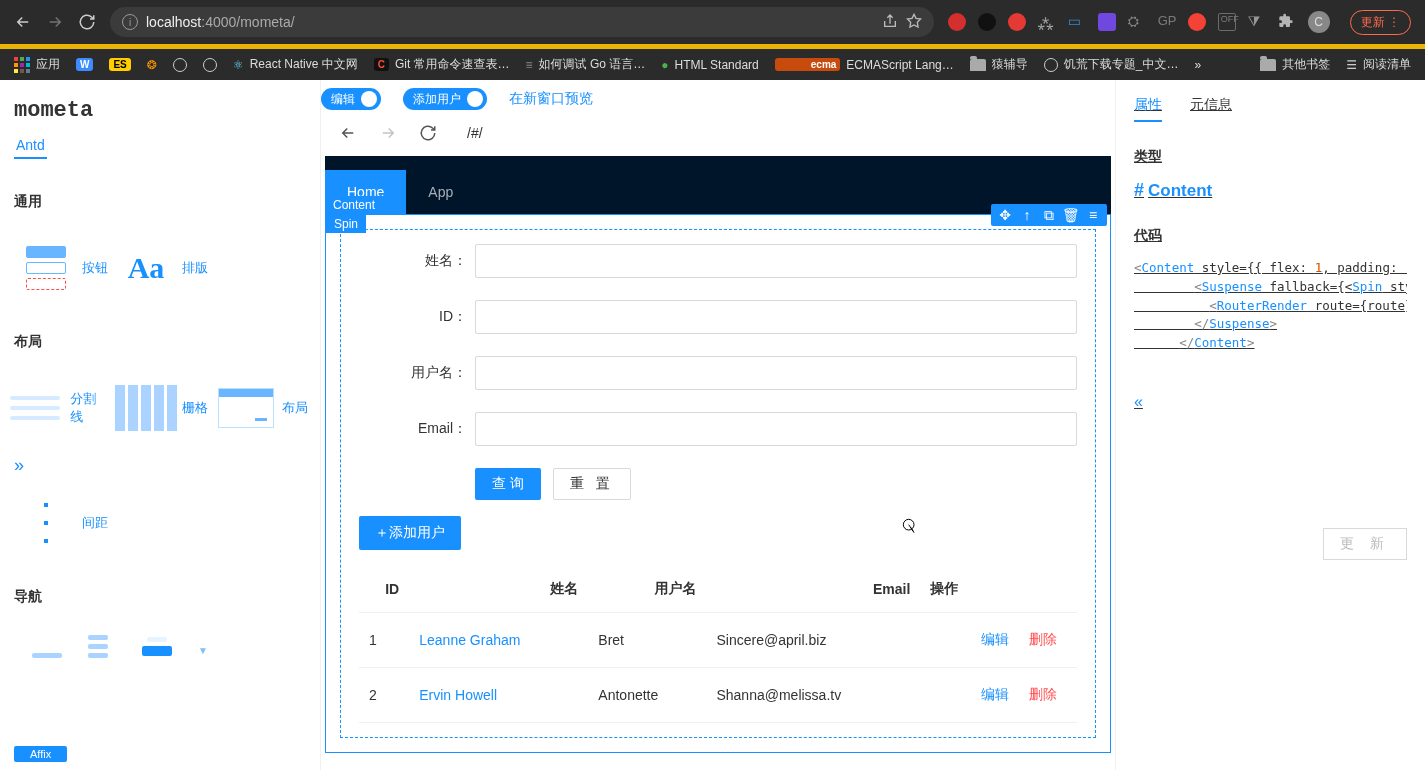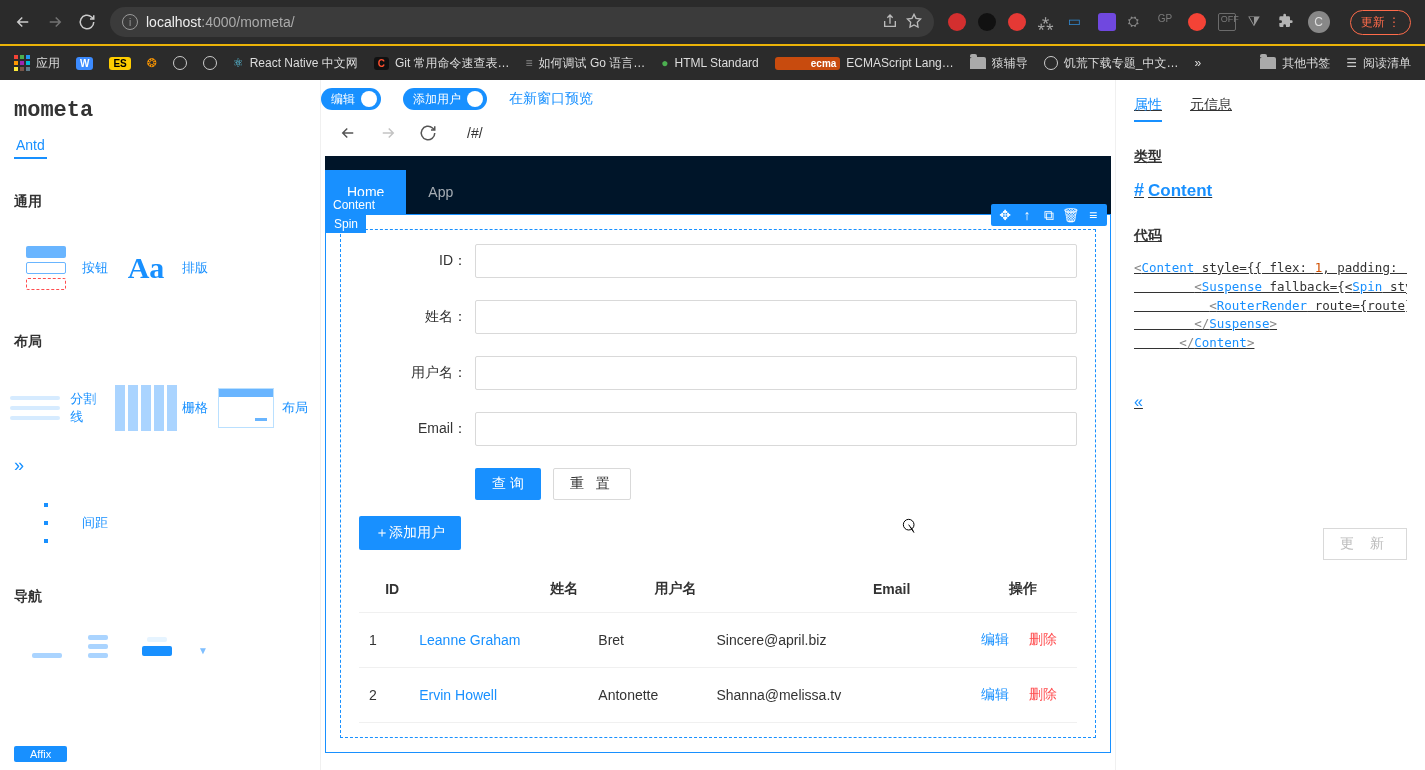--- a/index.html
+++ b/index.html
@@ -11,21 +11,21 @@
 .addr-bar .nav-icon { width: 18px; height: 18px; opacity: .9; cursor: pointer; display:flex; align-items:center; justify-content:center;}
 .addr-bar .nav-icon svg { stroke:#ddd; }
 .addr-field { flex:1; background:#3b3b3b; border-radius:16px; height:30px; display:flex; align-items:center; padding:0 12px; gap:8px; color:#ccc; }
 .addr-field .info-ic { width:16px;height:16px; border:1.5px solid #999; border-radius:50%; display:flex;align-items:center;justify-content:center;font-size:10px;color:#999;}
 .addr-text { color:#aaa; font-size:14px;}
 .addr-text .h { color:#eee; }
 .addr-icons { display:flex; gap:12px; align-items:center; }
 .addr-icons .ic { width:18px;height:18px;opacity:.85; }
 .addr-update { border:1px solid #ff6b4a; color:#ff6b4a; border-radius:14px; padding:3px 10px; font-size:12px; margin-left:8px;}
 .avatar { width:22px;height:22px;border-radius:50%;background:#888;display:flex;align-items:center;justify-content:center;font-size:12px;color:#ddd;}
-.bookmark-bar { display:flex; align-items:center; height:36px; padding:0 14px; gap:16px; font-size:12px; color:#ddd; background:#2b2b2b; border-top:2px solid #eab308;}
+.bookmark-bar { display:flex; align-items:center; height:36px; padding:0 14px; gap:16px; font-size:12px; color:#ddd; background:#2b2b2b; border-top:5px solid #eab308;}
 .bookmark-bar .bi { display:flex; align-items:center; gap:6px; cursor:pointer; white-space:nowrap;}
 .bookmark-bar .folder { width:16px;height:12px; background:#aaa; border-radius:2px 2px 0 0; position:relative;}
 .bookmark-bar .folder::before{content:"";position:absolute;top:-3px;left:0;width:7px;height:3px;background:#aaa;border-radius:2px 2px 0 0;}
 .bookmark-bar .globe { width:14px;height:14px;border:1.5px solid #ccc;border-radius:50%; position:relative;}
 .bookmark-bar .spacer { flex:1; }
 .bookmark-bar .apps-icon { width:16px;height:16px; background:
   linear-gradient(#f44336,#f44336) 0 0/4px 4px no-repeat,
   linear-gradient(#4caf50,#4caf50) 6px 0/4px 4px no-repeat,
   linear-gradient(#2196f3,#2196f3) 12px 0/4px 4px no-repeat,
   linear-gradient(#ff9800,#ff9800) 0 6px/4px 4px no-repeat,
@@ -153,21 +153,21 @@
           </svg></span>
     </div>
     <div class="addr-icons">
       <span class="round-ic" style="background:#d32f2f"></span>
       <span class="round-ic" style="background:#111"></span>
       <span class="round-ic" style="background:#e53935"></span>
       <span class="ic" style="color:#bbb">⁂</span>
       <span class="ic" style="color:#339af0">▭</span>
       <span class="ic" style="background:#7c4dff;width:18px;height:18px;border-radius:3px"></span>
       <span class="ic" style="color:#999">⛭</span>
-      <span class="ic" style="color:#888;font-size:10px">GP</span>
+      <span class="ic" style="color:#888;font-size:13px">GP</span>
       <span class="round-ic" style="background:#f44336"></span>
       <span class="ic" style="color:#888;font-size:9px;border:1px solid #777;padding:0 2px;border-radius:2px">OFF</span>
       <span class="ic" style="color:#aaa">⧩</span>
       <span class="ic"><svg width="16" height="16" viewBox="0 0 24 24" fill="#ccc">
             <path d="M20 11h-2V7a2 2 0 0 0-2-2h-4V3a2 2 0 1 0-4 0v2H4a2 2 0 0 0-2 2v4h2a2 2 0 1 1 0 4H2v4a2 2 0 0 0 2 2h4v-2a2 2 0 1 1 4 0v2h4a2 2 0 0 0 2-2v-4h2a2 2 0 1 0 0-4z"></path>
           </svg></span>
       <span class="avatar">C</span>
       <span class="addr-update">更新 ⋮</span>
     </div>
   </div>
@@ -372,25 +372,25 @@
           <span>⧉</span>
           <span>🗑</span>
           <span>≡</span>
         </div>
       </div>
 
       <div class="content-box">
         <span class="spin-label">Spin</span>
         <div class="spin-box">
           <div class="form-row">
+              <label>姓名：</label>
+              <input style="">
+            </div>
+          <div class="form-row">
               <label>ID：</label>
-              <input style="">
-            </div>
-          <div class="form-row">
-              <label>姓名：</label>
               <input style="">
             </div>
           <div class="form-row">
               <label>用户名：</label>
               <input style="">
             </div>
           <div class="form-row">
               <label>Email：</label>
               <input style="">
             </div>
@@ -400,21 +400,21 @@
           </div>
           <button class="add-user">＋<span>添加用户</span></button>
 
           <table>
             <thead>
                 <tr>
               <th>ID</th>
               <th>姓名</th>
               <th>用户名</th>
               <th>Email</th>
-              <th style="text-align:right;padding-right:40px">操作</th>
+              <th style="text-align:left;padding-right:40px">操作</th>
             </tr>
               </thead>
             <tbody>
               <tr>
                 <td>1</td>
                 <td><a href="#">Leanne Graham</a></td>
                 <td>Bret</td>
                 <td>Sincere@april.biz</td>
                 <td style="text-align:right;padding-right:20px"><span class="op-edit">编辑</span><span class="op-del">删除</span></td>
               </tr>

